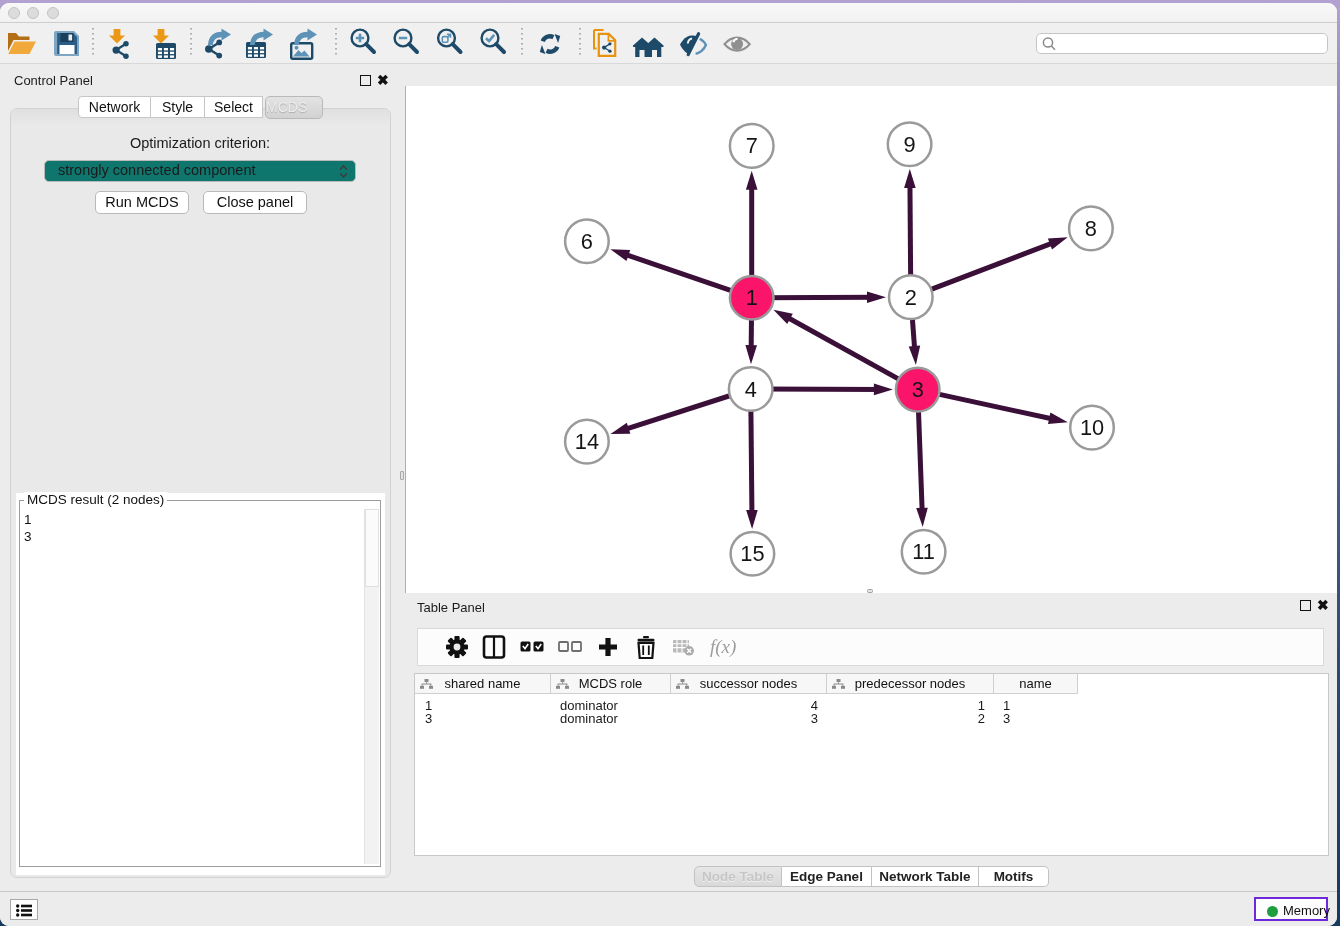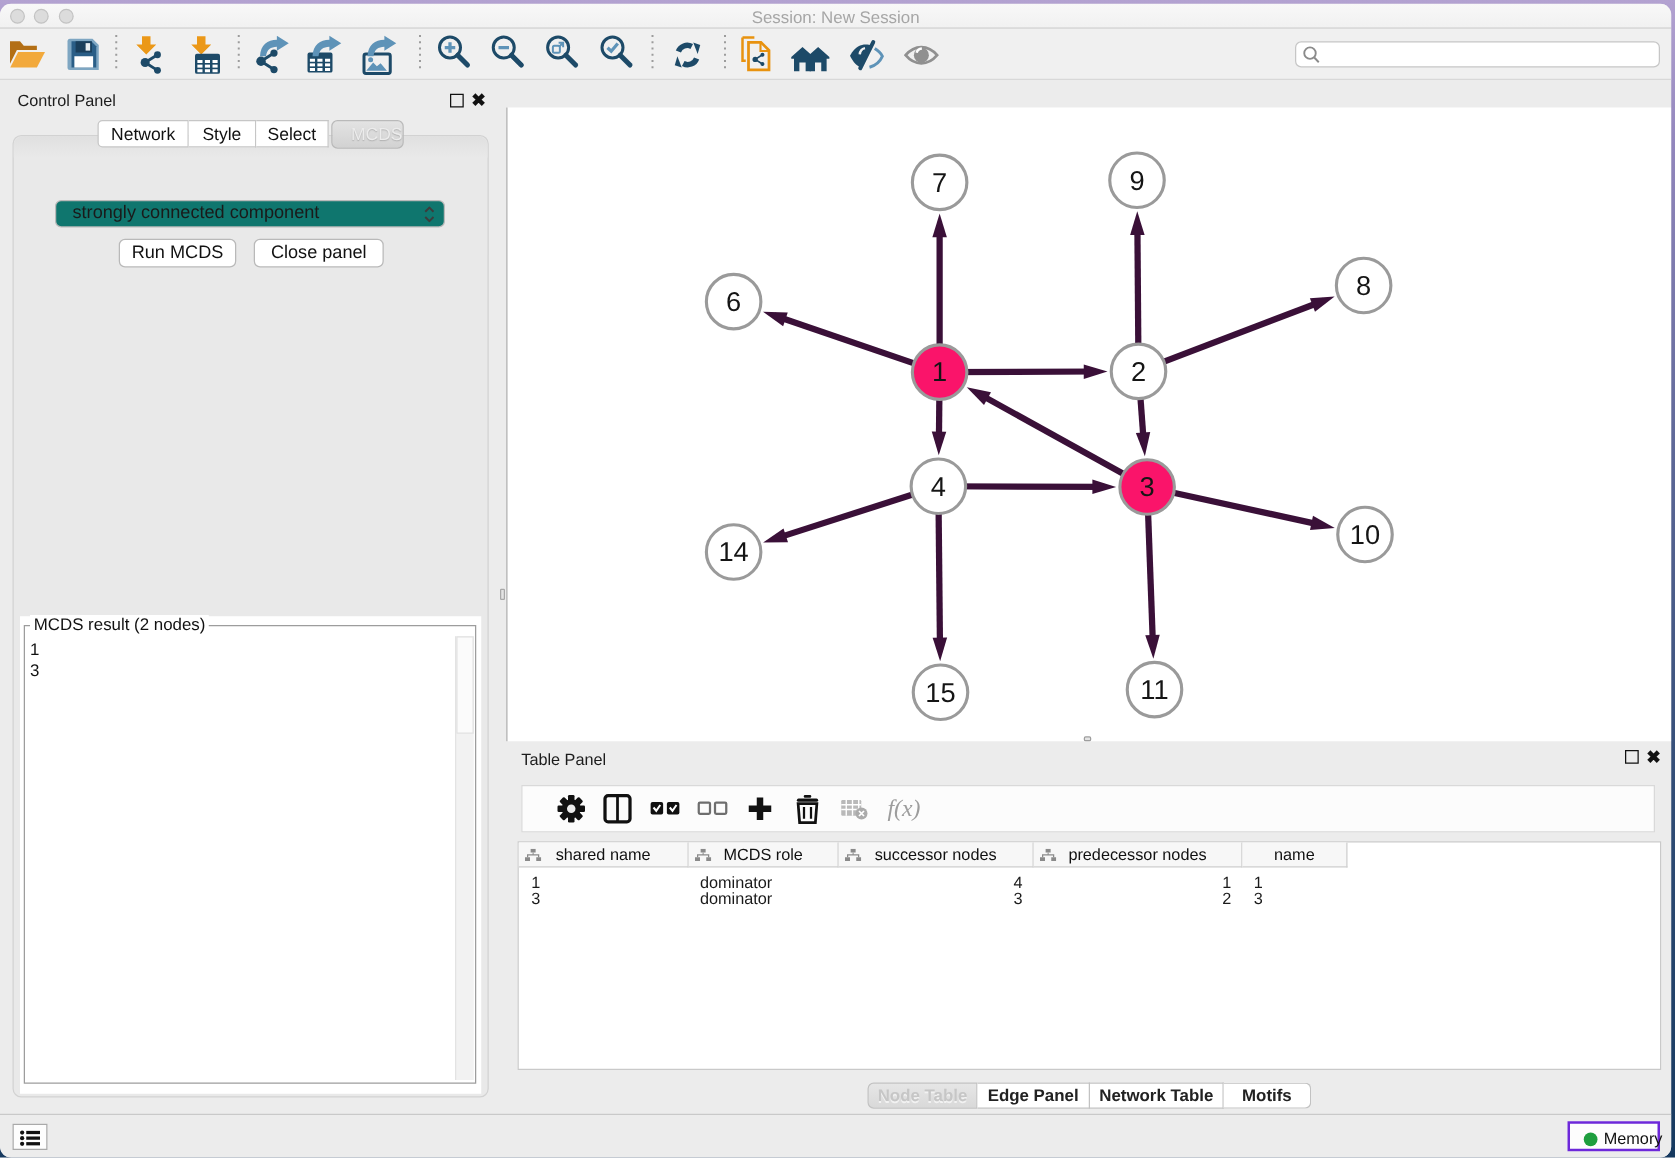--- a/index.html
+++ b/index.html
@@ -15,21 +15,21 @@
 
 #toolbar { position:absolute; left:0; top:20px; width:1337px; height:41px; background:#f0f0f0; border-bottom:1px solid #d8d8d8; }
 
 #cp-title { position:absolute; left:14px; top:69.5px; font-size:13px; color:#1c1c1c; }
 .winbtn-sq { position:absolute; width:11px; height:11px; border:1.6px solid #111; background:transparent; }
 .winbtn-x { position:absolute; font-size:14px; font-weight:bold; color:#111; line-height:11px; }
 #cp-tabs { position:absolute; left:78px; top:93px; height:22px; display:flex; }
 .cptab { height:22px; background:#fff; border:1px solid #c6c6c6; border-left:none; font-size:14px; color:#111; text-align:center; line-height:21px; }
 .cptab.first { border-left:1px solid #c6c6c6; border-radius:4px 0 0 4px; }
 #tab-mcds { position:absolute; left:265px; top:93px; width:58px; height:23px; border-radius:5px;
-  background:linear-gradient(#e3e3e3,#d2d2d2); border:1px solid #b9b9b9; color:#ececec; font-size:14px; text-align:right; line-height:21px;
+  background:linear-gradient(#e3e3e3,#d2d2d2); border:1px solid #b9b9b9; color:#ececec; font-size:14px; text-align:left; line-height:21px;
   text-shadow:0 1px 1px #adadad; }
 #cp-panel { position:absolute; left:10px; top:105px; width:381px; height:770px; background:#e9e9e9; border:1px solid #d2d2d2; border-radius:7px; }
 #cp-panel .topshade { position:absolute; left:0; top:0; width:100%; height:17px; background:linear-gradient(#e0e0e0,#e9e9e9); border-radius:7px 7px 0 0; }
 #opt-label { position:absolute; left:0; top:132px; width:400px; text-align:center; font-size:14.5px; color:#1a1a1a; }
 #combo { position:absolute; left:44px; top:157px; width:312px; height:22px; background:#0f766e; border:1px solid #b9b9b9; border-radius:5px;
   font-size:14.5px; color:#1a1a1a; line-height:19px; padding-left:13px; }
 .btn { position:absolute; height:23px; background:#fff; border:1px solid #b9b9b9; border-radius:5px; font-size:14.5px; color:#111; text-align:center; line-height:21px; }
 
 #res-white { position:absolute; left:16px; top:490px; width:369px; height:382px; background:#fff; }
 #res-border { position:absolute; left:19px; top:497px; width:362px; height:367px; border:1px solid #9d9d9d; }
@@ -65,21 +65,20 @@
 #mem-btn .dot { position:absolute; left:11px; top:6.5px; width:11px; height:11px; border-radius:50%; background:#1e9e3e; }
 #mem-btn .lab { position:absolute; left:27px; top:4px; }
 </style>
 </head>
 <body>
 <div id="win">
   <div id="titlebar">
     <div class="tl" style="left:8px;"></div>
     <div class="tl" style="left:27px;"></div>
     <div class="tl" style="left:47px;"></div>
-    <div id="title">Session: New Session</div>
   </div>
   <div id="toolbar">
       <svg width="1337" height="39" viewBox="0 0 1337 39" style="position:absolute;left:0;top:-1px;">
 <g transform="translate(7,8)">
 <path d="M1 3 L9 3 L12 6.5 L22.5 6.5 L22.5 10 L6.5 10 L1 21 Z" fill="#b36f15"></path>
 <path d="M7.5 11.5 L29 11.5 L22.5 24 L1.2 24 Z" fill="#f2a93c"></path>
 </g>
 <g transform="translate(54,9)">
 <path d="M2 0 L20 0 L25 5 L25 25 L2 25 Q0 25 0 23 L0 2 Q0 0 2 0 Z" fill="#7ea6c2"></path>
 <path d="M3.2 2 L19 2 L23 6 L23 23 L3.2 23 Z" fill="#2a5e87"></path>
@@ -232,20 +231,21 @@
   <div class="winbtn-x" style="left:377px; top:72px;">✖</div>
   <div id="cp-panel">
       <div class="topshade"></div>
     </div>
   <div id="cp-tabs">
     <div class="cptab first" style="width:73px;">Network</div>
     <div class="cptab" style="width:54px;">Style</div>
     <div class="cptab" style="width:58px;">Select</div>
   </div>
   <div id="tab-mcds">MCDS</div>
+  <div id="opt-label">Optimization criterion:</div>
   <div id="combo">strongly connected component
     <svg width="9" height="13" style="position:absolute; right:7px; top:4px;" viewBox="0 0 9 13">
       <path d="M1.2 4.4 L4.5 1 L7.8 4.4" fill="none" stroke="#3c3c3c" stroke-width="1.5"></path>
       <path d="M1.2 8.6 L4.5 12 L7.8 8.6" fill="none" stroke="#3c3c3c" stroke-width="1.5"></path>
     </svg>
   </div>
   <div class="btn" style="left:95px; top:188px; width:94px;">Run MCDS</div>
   <div class="btn" style="left:203px; top:188px; width:104px;">Close panel</div>
   <div id="res-white"></div>
   <div id="res-scroll"></div>

